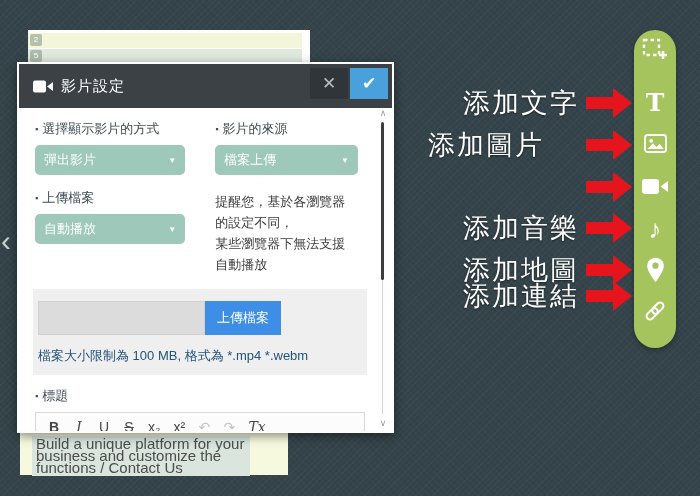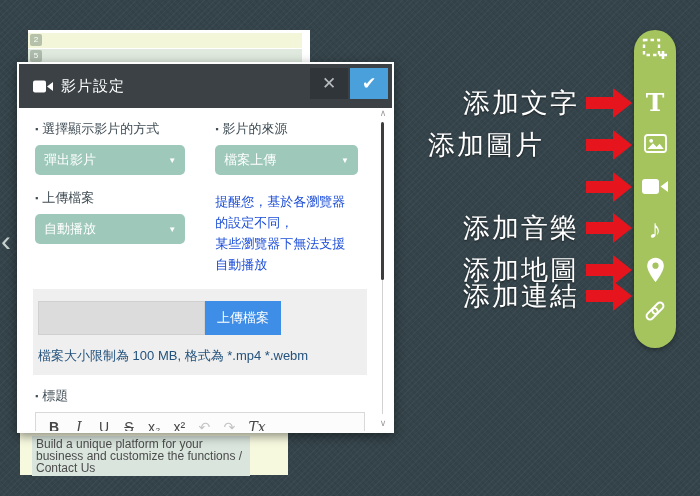--- a/index.html
+++ b/index.html
@@ -20,21 +20,21 @@
   .band-yellow { background:#f4f6da; }
   .band-green { background:#dfe9dd; margin-top:1px; }
   .band .num-tag {
     position:absolute; left:2px; top:1px; width:12px; height:12px;
     background:rgba(130,150,130,0.55); color:#fff; font-size:8px; line-height:12px;
     text-align:center; border-radius:2px;
   }
   .page-bottom { position:absolute; left:20px; top:433px; width:268px; height:42px; background:#f7f9df; padding:3px 0 0 12px; }
   .page-bottom .callout {
     width:218px; min-height:26px; background:#d9e5dd; color:#4c4c4c;
-    font-size:12px; line-height:12px; padding:2px 4px;
+    font-size:15px; line-height:12px; padding:2px 4px;
   }
 
   
   .left-chevron { position:absolute; left:1px; top:226px; color:#c9d2ce; font-size:30px; line-height:30px; cursor:pointer; }
 
   
   .modal {
     position:absolute; left:17px; top:62px; width:377px; height:371px;
     background:#fff; border:2px solid #fdfdfd; box-shadow:0 3px 10px rgba(0,0,0,0.45);
     overflow:hidden;
@@ -62,21 +62,21 @@
   .col2 { width:152px; }
 
   .dropdown {
     height:30px; background:#9dc8ba; border-radius:5px; color:#fff; font-size:13px;
     display:flex; align-items:center; justify-content:space-between; padding:0 9px;
     cursor:pointer;
   }
   .dropdown .caret { font-size:8px; color:#fff; }
 
   .row2 { margin-top:14px; }
-  .warning { font-size:13px; line-height:21px; color:#1d4ed8; margin-top:2px; }
+  .warning { font-size:13px; line-height:21px; color:#404040; margin-top:2px; }
 
   .upload-panel { margin-top:14px; margin-left:-2px; width:334px; background:#efefef; padding:12px 5px 10px 5px; }
   .upload-row { display:flex; }
   .upload-input { width:167px; height:34px; background:#dcdcdc; border:1px solid #d0d0d0; }
   .upload-btn {
     height:34px; background:#3e8ee8; color:#fff; border:none; font-size:13px;
     padding:0 12px; cursor:pointer;
   }
   .upload-hint { margin-top:12px; font-size:13px; color:#23527c; }
 

